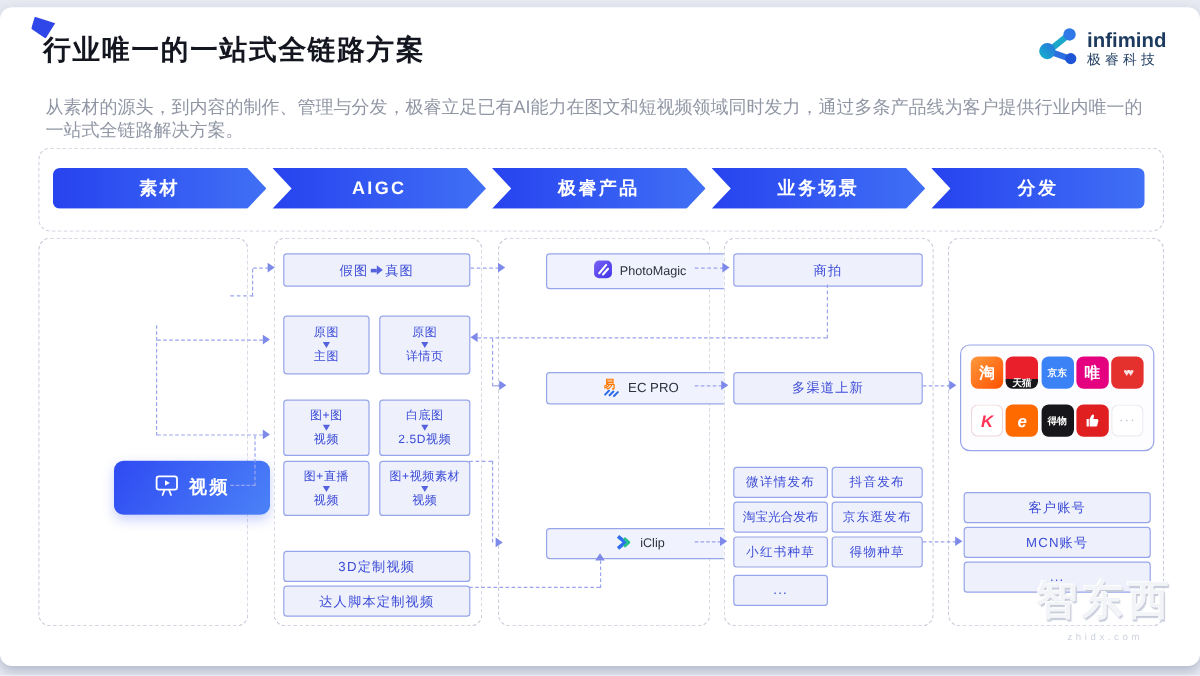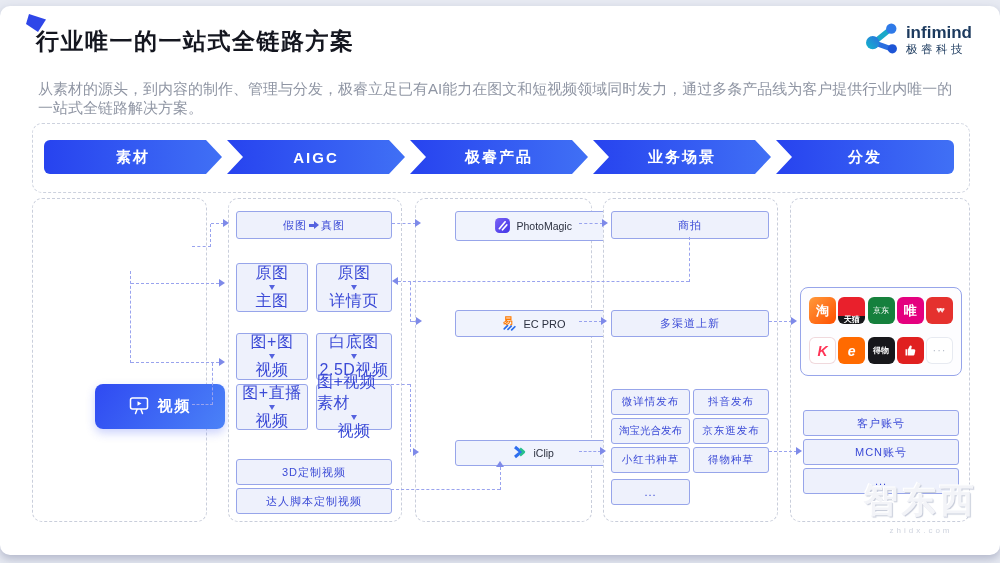--- a/index.html
+++ b/index.html
@@ -13,21 +13,21 @@
   .logo-name{font-size:17px;font-weight:bold;color:#1c3a5e;line-height:1.05;}
   .logo-co{font-size:11.5px;letter-spacing:3.5px;color:#1c3a5e;}
   .hdr{left:32px;top:123px;width:936px;height:68px;border:1.5px dashed #cdd2de;border-radius:10px;background:#fff;}
   .arrow{top:140px;height:34px;width:178px;display:flex;align-items:center;justify-content:center;color:#fff;font-weight:bold;font-size:15px;letter-spacing:2px;background:linear-gradient(90deg,#2743ef,#4070f5);}
   .arr-first{clip-path:polygon(0 0,162px 0,100% 50%,162px 100%,0 100%);border-radius:6px 0 0 6px;}
   .arr-mid{clip-path:polygon(0 0,162px 0,100% 50%,162px 100%,0 100%,16px 50%);}
   .arr-last{clip-path:polygon(0 0,100% 0,100% 100%,0 100%,16px 50%);border-radius:0 6px 6px 0;}
   .col{top:198px;height:322px;border:1.5px dashed #c9cedb;border-radius:10px;background:#fff;}
   .btn{left:62px;width:130px;height:45px;border-radius:8px;background:linear-gradient(125deg,#2f4af2,#4b82f7);color:#fff;font-size:15px;font-weight:600;letter-spacing:2px;display:flex;align-items:center;justify-content:center;gap:9px;box-shadow:0 4px 10px rgba(47,74,242,.25);}
   .box{background:#eef1fc;border:1px solid #97a5ea;border-radius:3px;color:#3b4ad6;display:flex;align-items:center;justify-content:center;font-size:11px;letter-spacing:1px;}
-  .pbox{flex-direction:column;font-size:16px;line-height:1.3;letter-spacing:.5px;}
+  .pbox{flex-direction:column;font-size:10px;line-height:1.3;letter-spacing:.5px;}
   .prod{background:#f0f3fd;gap:6px;color:#2c3140;letter-spacing:0;font-weight:500;margin-left:32px;}
   .dn{width:0;height:0;border-left:3.5px solid transparent;border-right:3.5px solid transparent;border-top:5px solid #5562df;margin:1px 0;}
   .ha{display:inline-flex;align-items:center;margin:0 2px;}
   .ha-stem{width:5px;height:3px;background:#5562df;}
   .ha-tip{width:0;height:0;border:4px solid transparent;border-left:5px solid #5562df;border-right:0;}
   .dash-h{position:absolute;height:0;border-top:1.5px dashed #99a3ee;}
   .dash-v{position:absolute;width:0;border-left:1.5px dashed #99a3ee;}
   .a-r{position:absolute;width:0;height:0;border:4px solid transparent;border-left:6px solid #7e8ae9;border-right:0;}
   .a-l{position:absolute;width:0;height:0;border:4px solid transparent;border-right:6px solid #7e8ae9;border-left:0;}
   .a-u{position:absolute;width:0;height:0;border:4px solid transparent;border-bottom:6px solid #7e8ae9;border-top:0;}
@@ -178,21 +178,21 @@
 <div class="abs box" style="left:611px;top:479px;width:77px;height:24px;">...</div>
 
 <div class="abs col" style="left:790px;width:178px;"></div>
 <div class="abs panel">
   <div class="app" style="background:linear-gradient(135deg,#ff9a3c,#ff5000);color:#fff;font-size:13px;font-weight:bold">
       <span>淘</span>
     </div>
   <div class="app" style="background:linear-gradient(#e9202c 70%,#17171b 70%);color:#fff;font-size:8px;font-weight:bold;align-items:flex-end;padding-top:4px;box-sizing:border-box">
       <span>天猫</span>
     </div>
-  <div class="app" style="background:#15803d;color:#fff;font-size:8px;font-weight:normal">
+  <div class="app" style="background:#3b82f6;color:#fff;font-size:8px;font-weight:bold">
       <span>京东</span>
     </div>
   <div class="app" style="background:#e4007f;color:#fff;font-size:13px;font-weight:bold">
       <span>唯</span>
     </div>
   <div class="app" style="background:#e5312e;color:rgba(255,255,255,.85);font-size:9px;letter-spacing:-2px">
       <span>♥♥</span>
     </div>
   <div class="app" style="background:#fff;color:#ff3355;font-size:14px;font-style:italic;font-weight:800;box-shadow:inset 0 0 0 1px #f0d9dd">
       <span>K</span>

